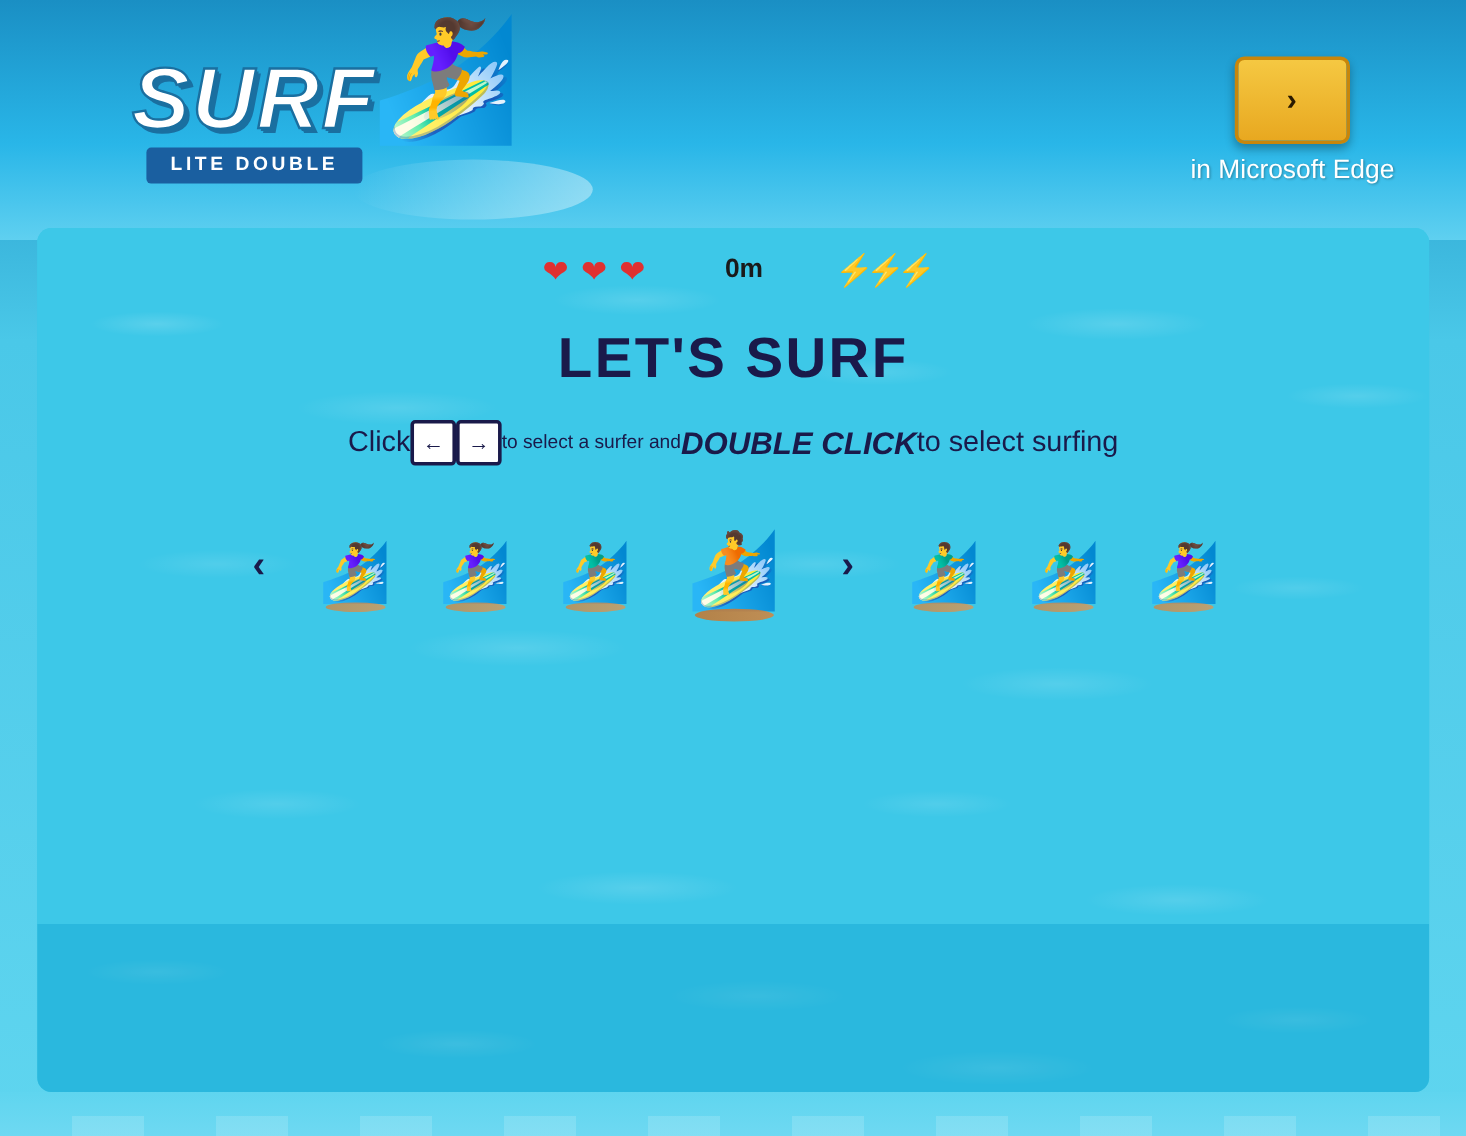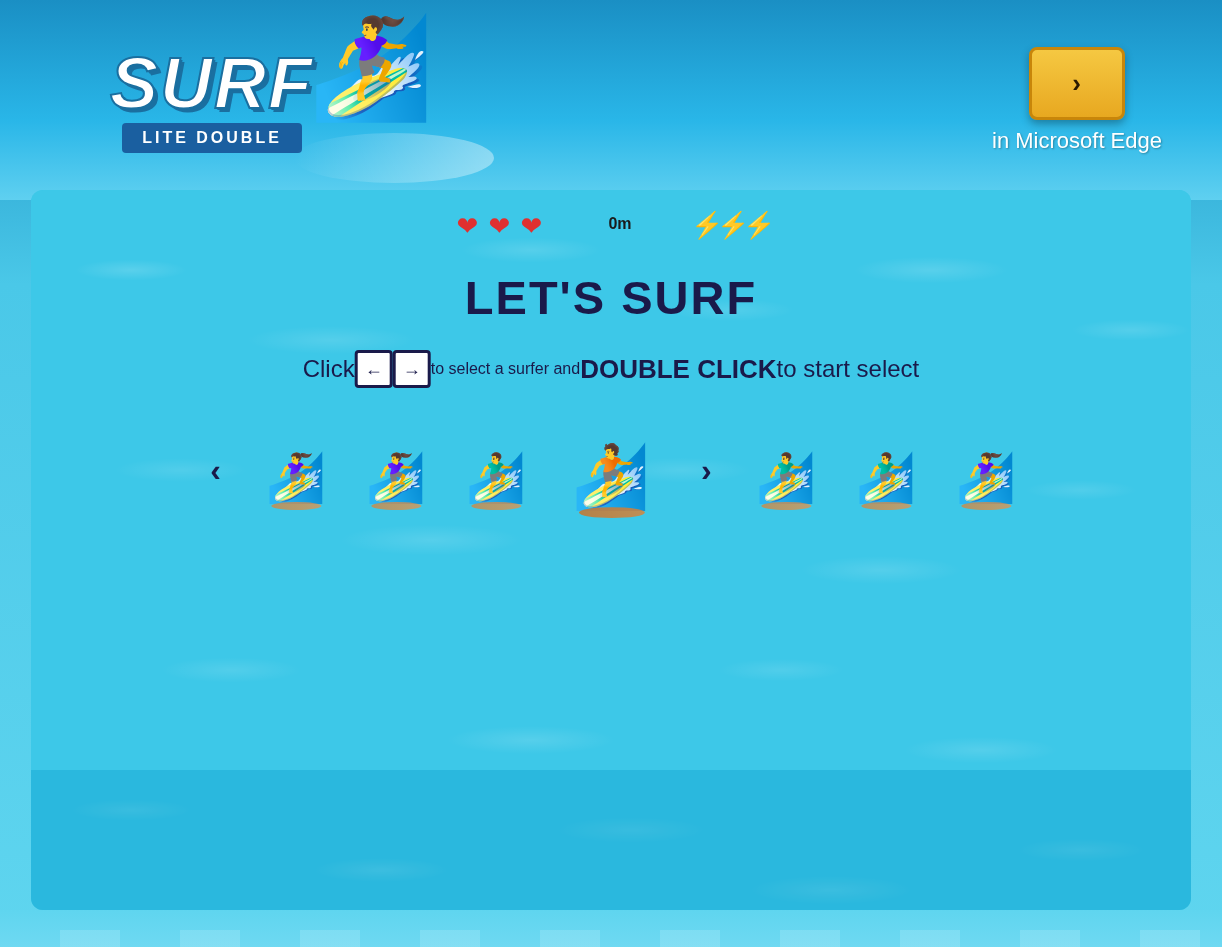--- a/index.html
+++ b/index.html
@@ -148,21 +148,21 @@
       gap: 4px;
     }
 
     .heart {
       width: 28px;
       height: 26px;
       display: inline-block;
     }
 
     .distance {
-      font-size: 16px;
+      font-size: 22px;
       font-weight: bold;
       color: #1a1a1a;
     }
 
     .bolts {
       display: flex;
       gap: 4px;
     }
 
     .bolt {
@@ -207,20 +207,21 @@
       align-items: center;
       justify-content: center;
       font-size: 18px;
       font-weight: bold;
       background: white;
     }
 
     .double-click-text {
       font-weight: 900;
       font-size: 26px;
+      font-style: italic;
     }
 
     
     #surfer-select {
       position: absolute;
       top: 240px;
       left: 50%;
       transform: translateX(-50%);
       display: flex;
       align-items: center;
@@ -325,21 +326,21 @@
       <div id="instructions">
         <span style="font-size:24px;">Click</span>
         <div class="arrow-box">
           <span>←</span>
         </div>
         <div class="arrow-box">
           <span>→</span>
         </div>
         <span style="font-size:16px;">to select a surfer and</span>
         <span class="double-click-text">DOUBLE CLICK</span>
-        <span style="font-size:24px;">to start select</span>
+        <span style="font-size:24px;">to select surfing</span>
       </div>
 
       <div id="surfer-select">
         <span class="nav-arrow">‹</span>
 
         <div class="surfer-option">
           <div style="font-size:48px; line-height:1;">🏄‍♀️</div>
           <div style="width:50px; height:8px; background: linear-gradient(90deg, #e08030, #f09040); border-radius:50%; opacity:0.7;"></div>
         </div>
 

